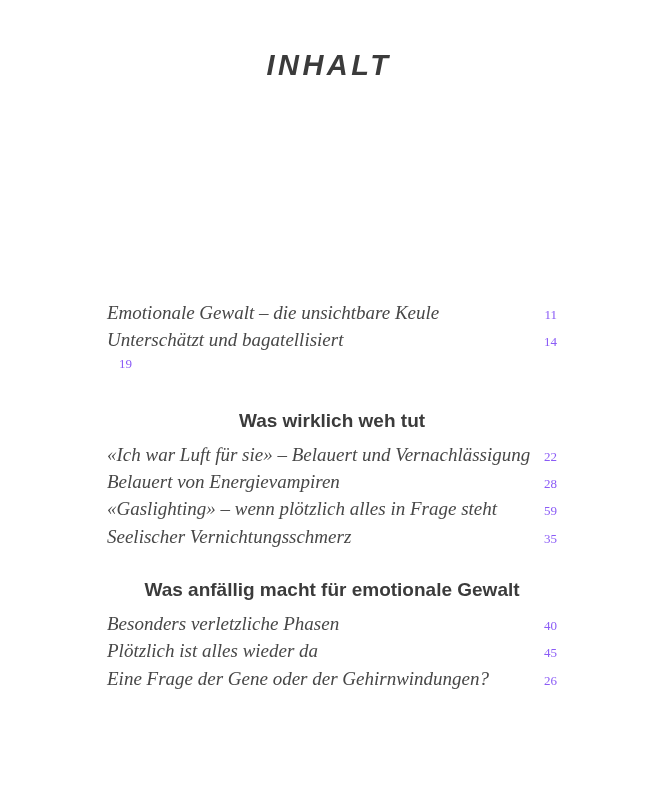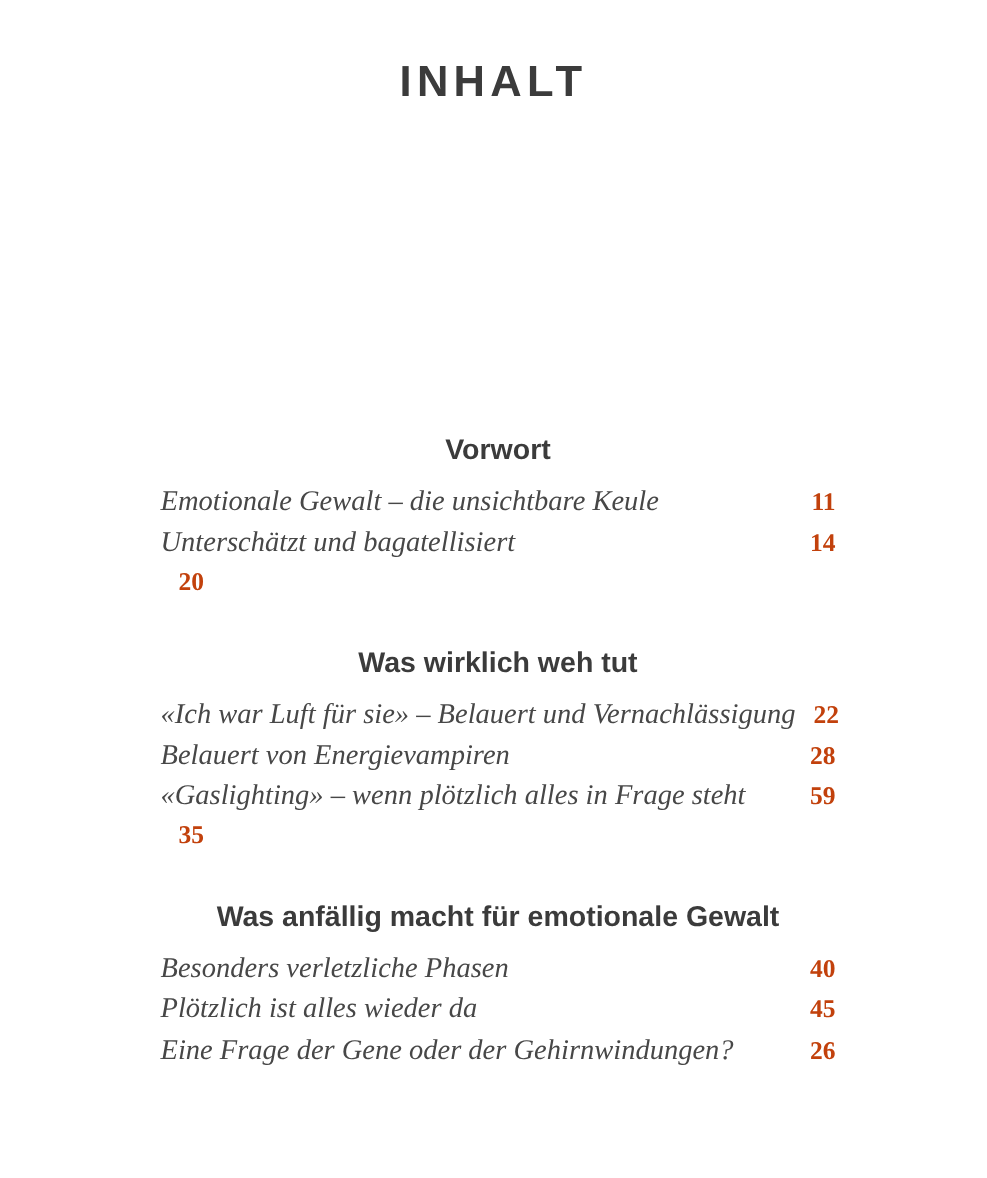--- a/index.html
+++ b/index.html
@@ -9,29 +9,30 @@
   }
   .page {
     position: relative;
     width: 658px;
     height: 785px;
     background: #ffffff;
     overflow: hidden;
     font-family: "Liberation Sans", sans-serif;
   }
   .book-title {
-    margin: 0;
+    margin: 10px;
     padding-top: 40px;
     text-align: center;
     font-family: "Liberation Sans", sans-serif;
     font-weight: 700;
     font-size: 29px;
     line-height: 30px;
     letter-spacing: 3.5px;
     color: #3b3b3b;
+    font-style: italic;
   }
   .toc {
     margin-top: 221px;
     margin-left: 107px;
     width: 450px;
   }
   .toc-section { margin: 0; }
   .toc-section + .toc-section { margin-top: 28px; }
   .section-heading {
     margin: 0 0 12px 0;
@@ -51,65 +52,65 @@
   .entry-title {
     font-family: "Liberation Serif", serif;
     font-style: italic;
     font-size: 19px;
     line-height: 24px;
     color: #474747;
     white-space: nowrap;
   }
   .entry-page {
     font-family: "Liberation Serif", serif;
-    font-weight: 700;
-    font-size: 17px;
-    color: #c2410c;
+    font-weight: 400;
+    font-size: 13px;
+    color: #8b5cf6;
     padding-left: 12px;
   }
 </style>
 </head>
 <body>
 
 <div class="page">
 
   <h1 class="book-title">INHALT</h1>
 
   <div class="toc">
 
     <div class="toc-section">
-      <h2 class="section-heading">Vorwort</h2>
       <div class="toc-entry">
         <span class="entry-title">Emotionale Gewalt – die unsichtbare Keule</span>
         <span class="entry-page">11</span>
       </div>
       <div class="toc-entry">
         <span class="entry-title">Unterschätzt und bagatellisiert</span>
         <span class="entry-page">14</span>
       </div>
       <div class="toc-entry">
-        <span class="entry-page">20</span>
+        <span class="entry-page">19</span>
       </div>
     </div>
 
     <div class="toc-section">
       <h2 class="section-heading">Was wirklich weh tut</h2>
       <div class="toc-entry">
         <span class="entry-title">«Ich war Luft für sie» – Belauert und Vernachlässigung</span>
         <span class="entry-page">22</span>
       </div>
       <div class="toc-entry">
         <span class="entry-title">Belauert von Energievampiren</span>
         <span class="entry-page">28</span>
       </div>
       <div class="toc-entry">
         <span class="entry-title">«Gaslighting» – wenn plötzlich alles in Frage steht</span>
         <span class="entry-page">59</span>
       </div>
       <div class="toc-entry">
+        <span class="entry-title">Seelischer Vernichtungsschmerz</span>
         <span class="entry-page">35</span>
       </div>
     </div>
 
     <div class="toc-section">
       <h2 class="section-heading">Was anfällig macht für emotionale Gewalt</h2>
       <div class="toc-entry">
         <span class="entry-title">Besonders verletzliche Phasen</span>
         <span class="entry-page">40</span>
       </div>

